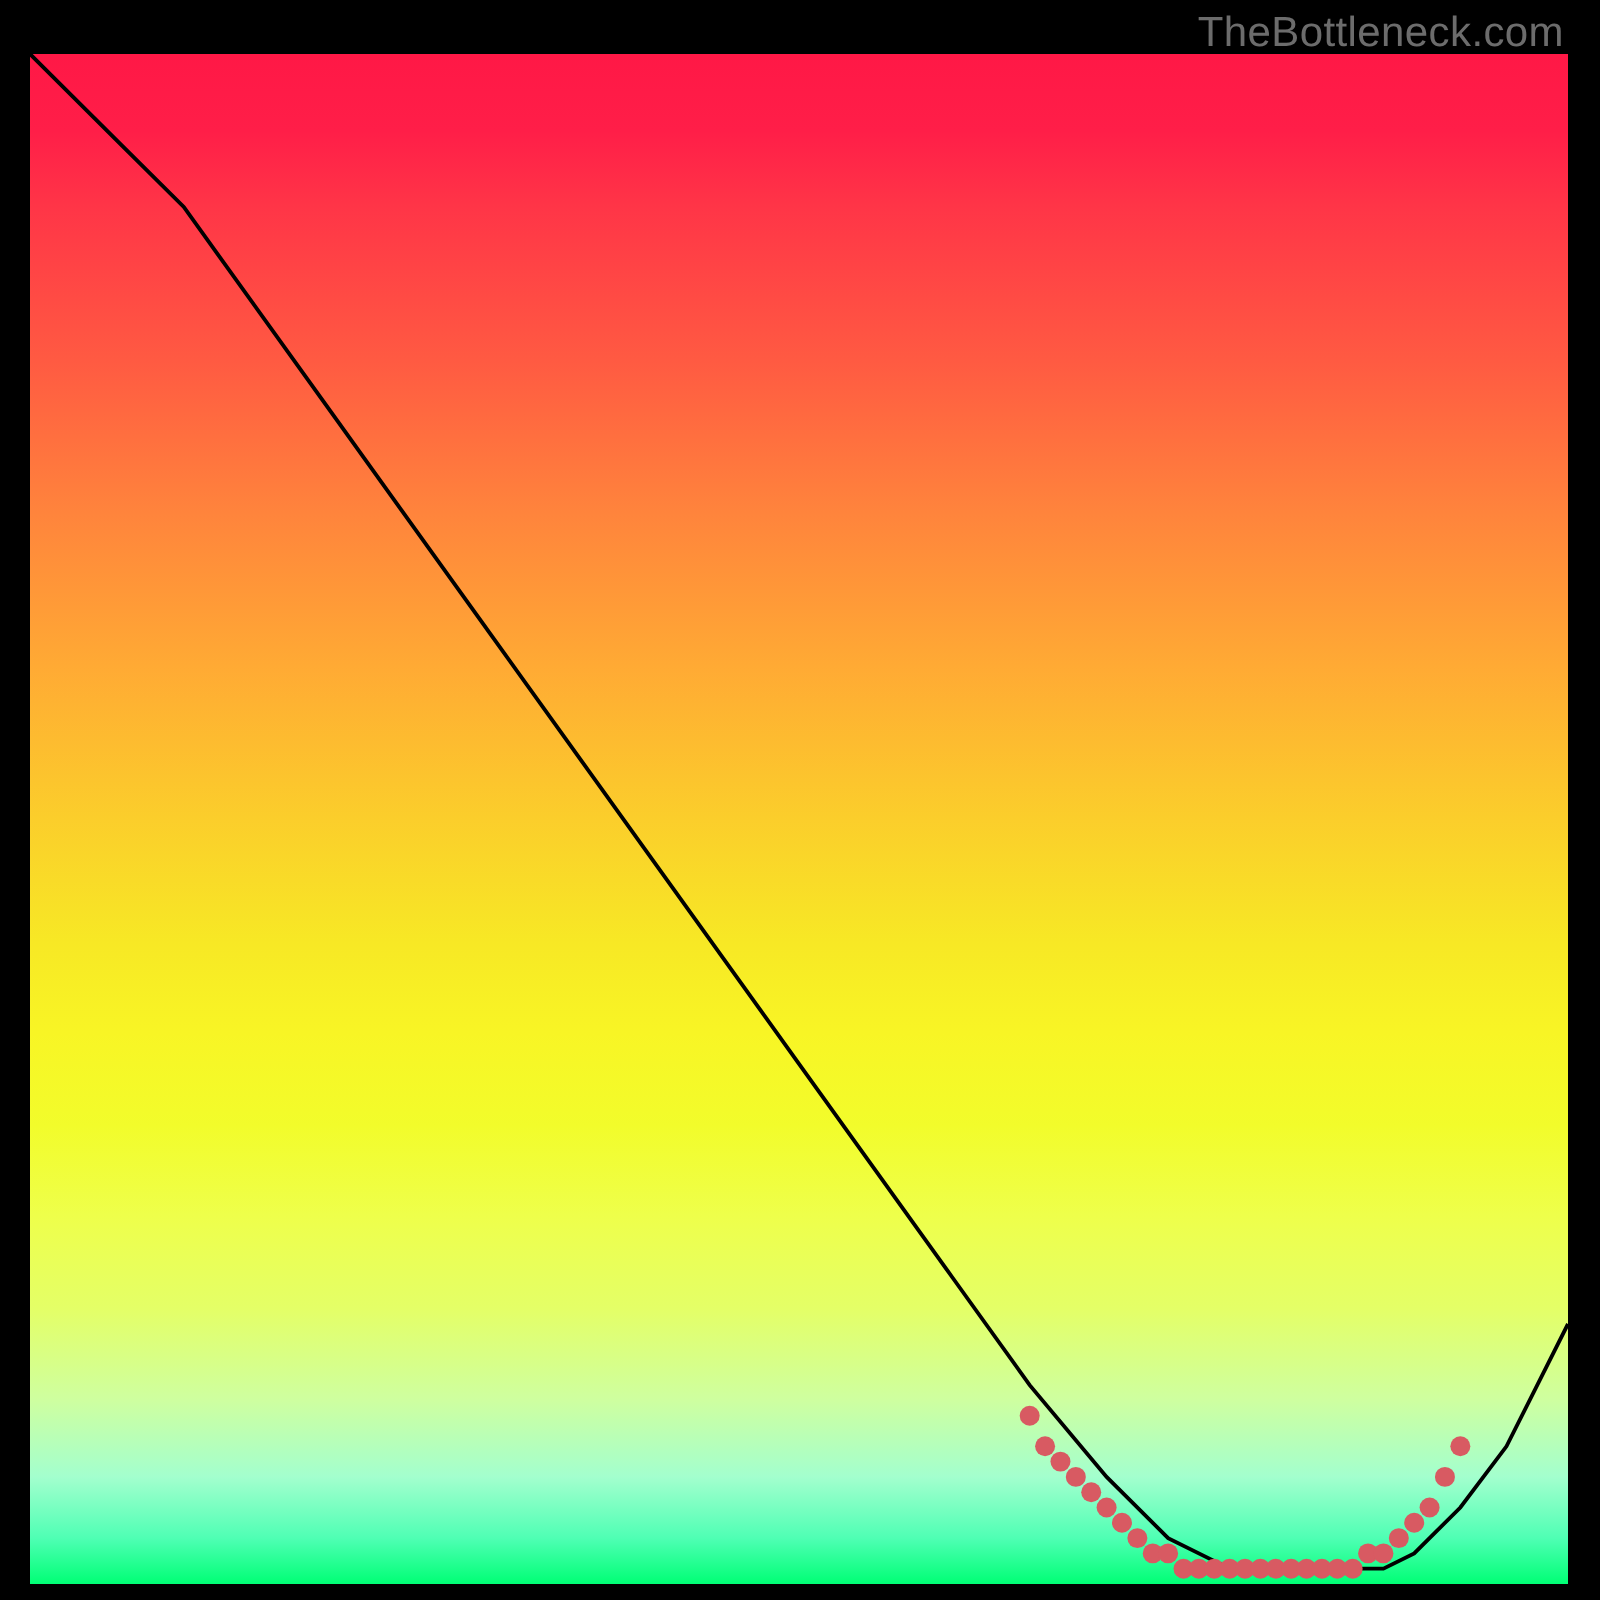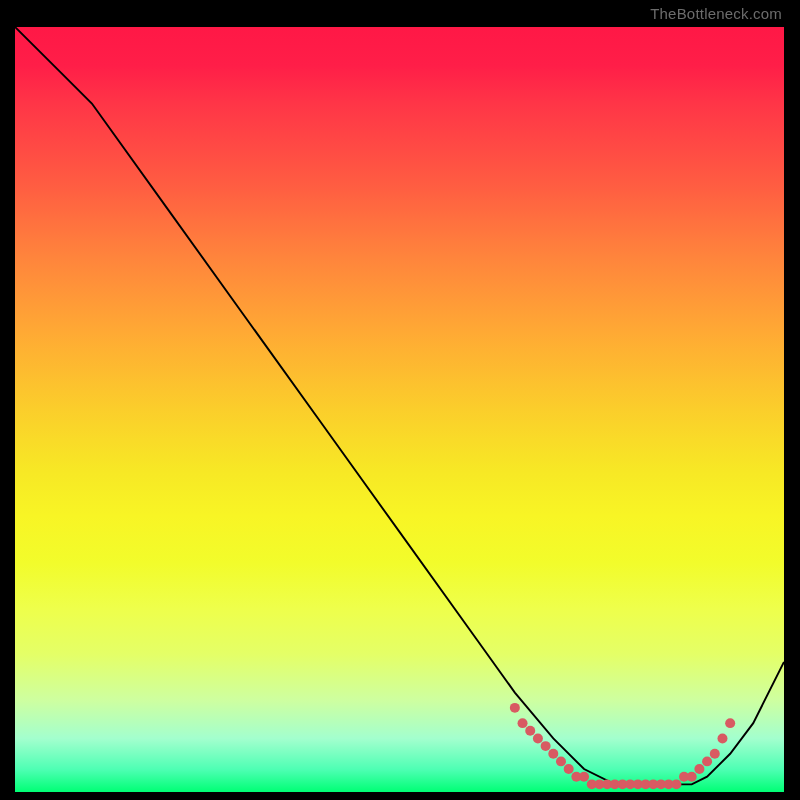--- a/index.html
+++ b/index.html
@@ -44,21 +44,21 @@
       #a3ffce 93%,
       #4fffb4 97%,
       #00ff75 100%
     );
   }
   .watermark {
     position: absolute;
     top: 5px;
     right: 18px;
     color: #6c6c6c;
-    font-size: 15px;
+    font-size: 21px;
     font-weight: 500;
     letter-spacing: 0.2px;
   }
   svg.curve {
     position: absolute;
     inset: 0;
     width: 100%;
     height: 100%;
   }
 </style>

